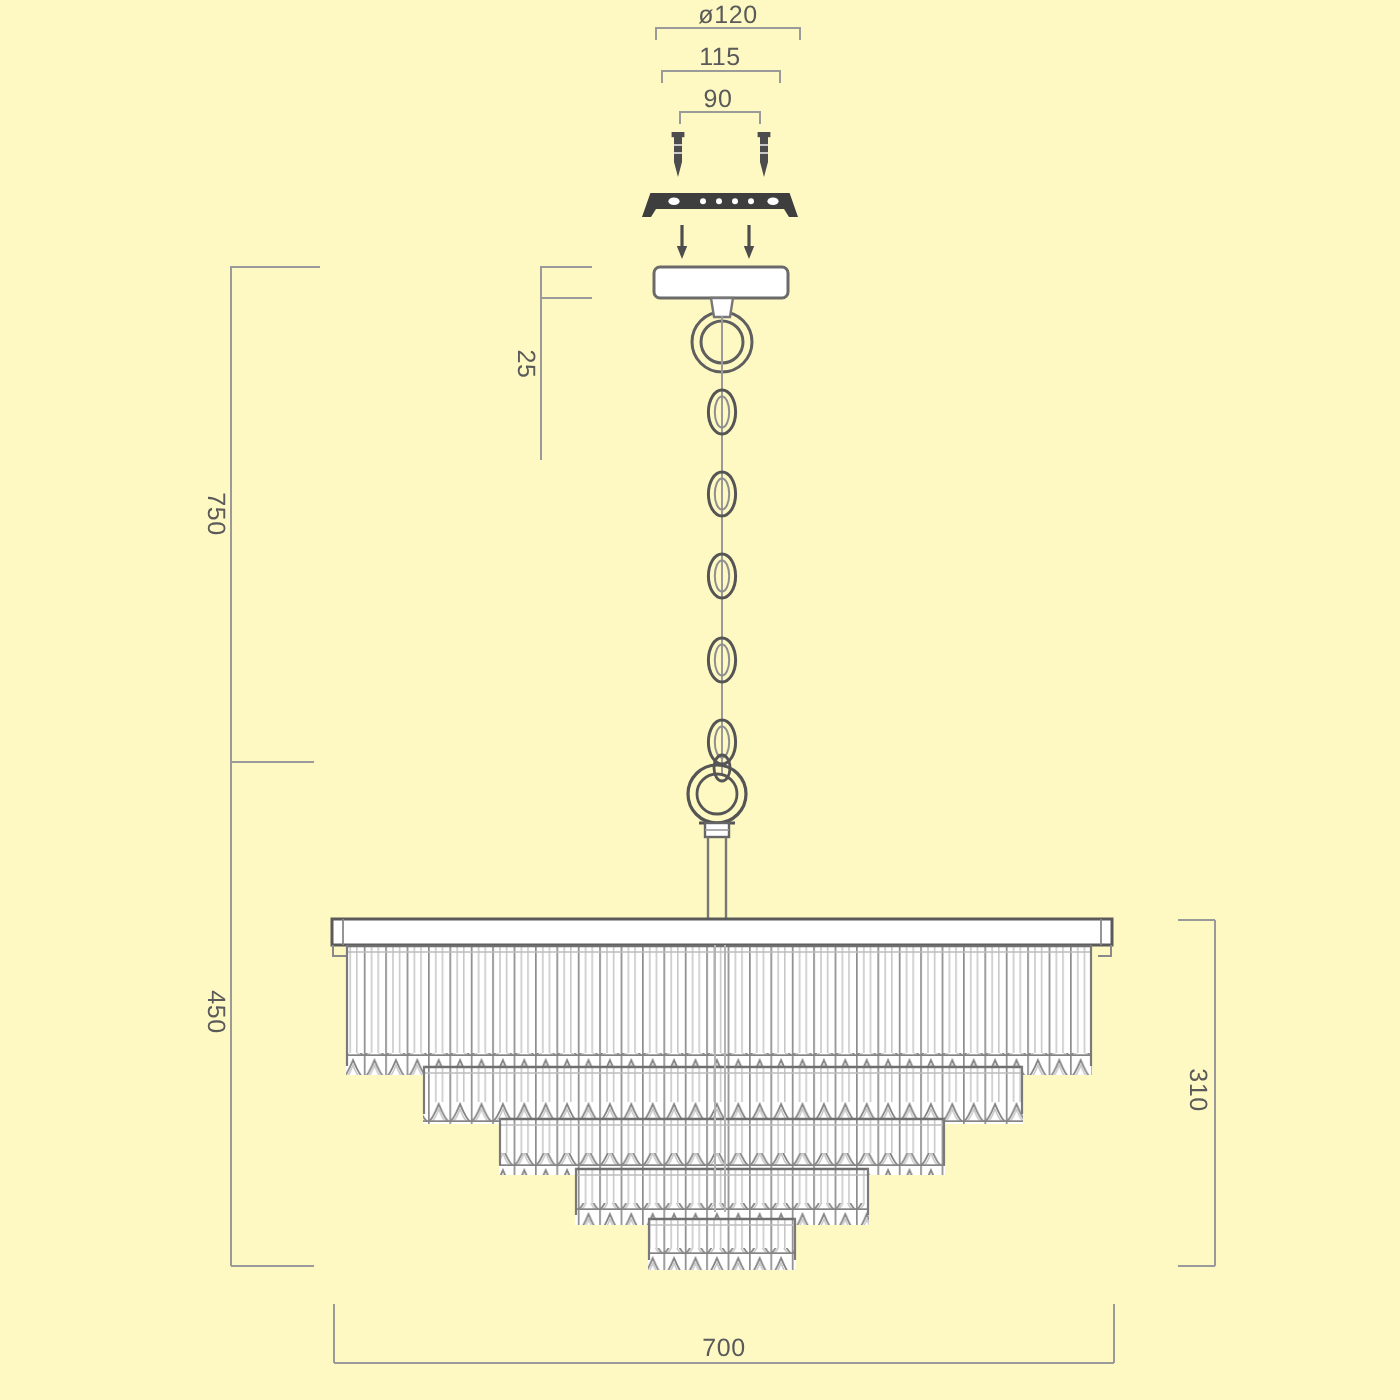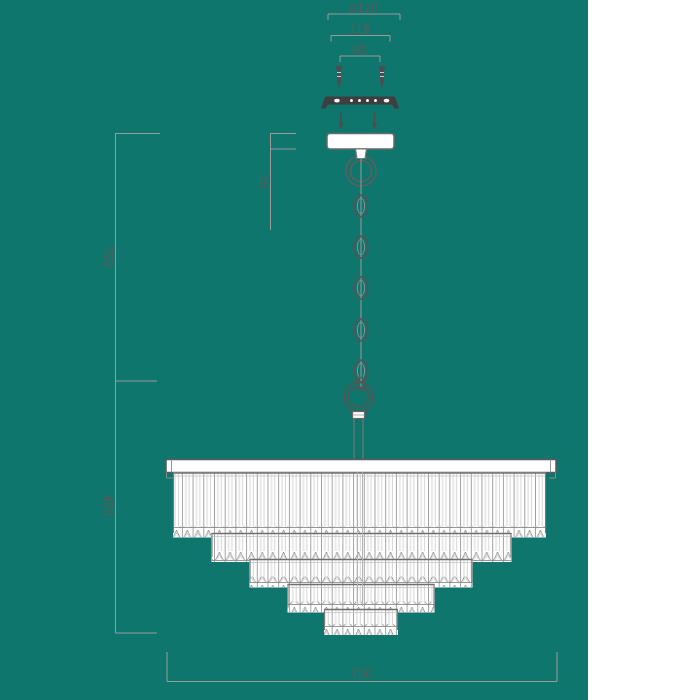--- a/index.html
+++ b/index.html
@@ -1,19 +1,19 @@
 <!DOCTYPE html>
 <html><head>
 <meta charset="utf-8">
 <style>
   html,body{margin:0;padding:0;background:#ffffff;}
   .canvas{
     position:relative;
-    width:588px;height:700px;
-    background:#0f766e;
+    width:700px;height:700px;
+    background:#fef9c3;
     font-family:"Liberation Sans", sans-serif;
     overflow:hidden;
   }
   svg{display:block;}
   text{
     font-family:"Liberation Sans", sans-serif;
     font-size:12.5px;
     fill:#5a5a5a;
     letter-spacing:0.3px;
   }

